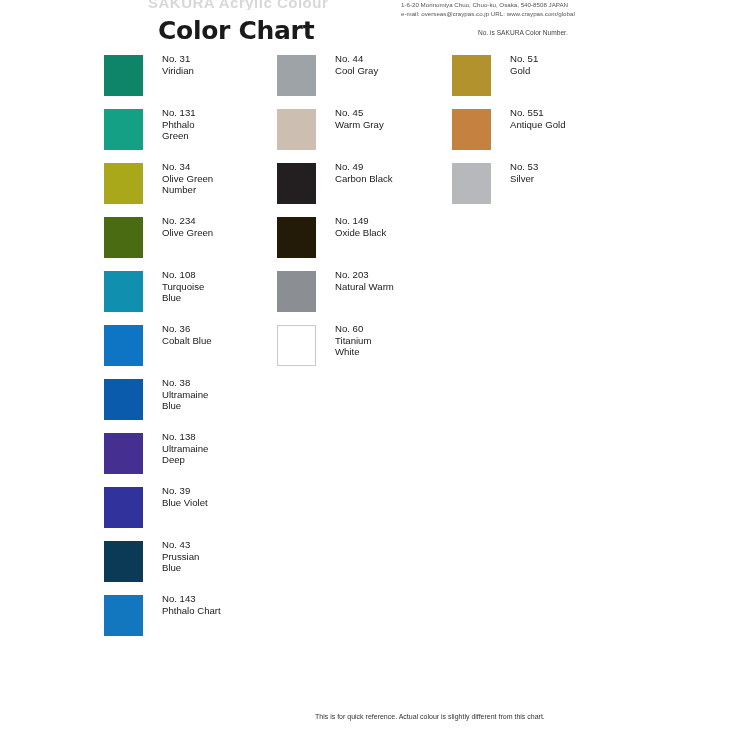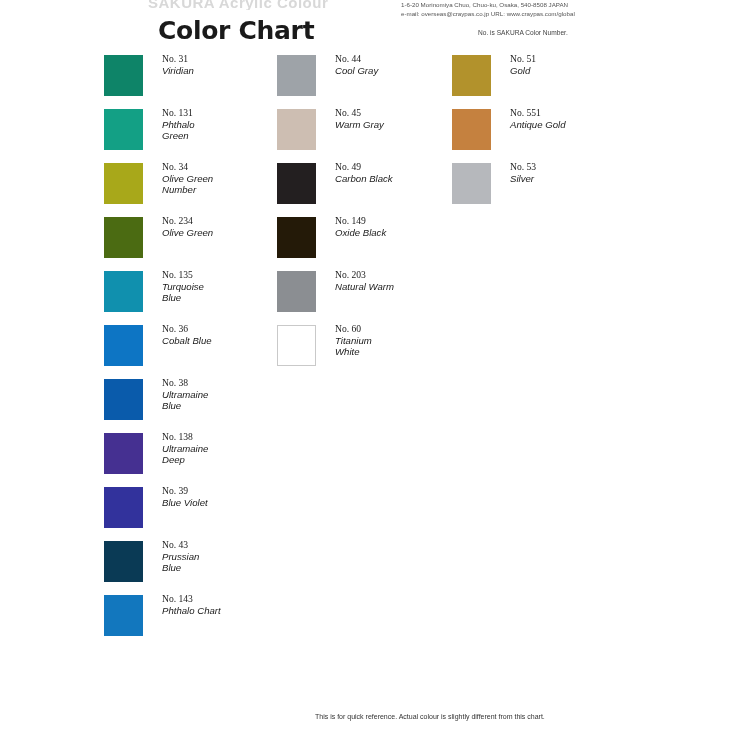--- a/index.html
+++ b/index.html
@@ -83,22 +83,22 @@
     border: 1px solid #c9c9c9;
   }
   .label {
     position: absolute;
     left: 58px; top: -2px;
     font-size: 9.6px;
     line-height: 11.7px;
     color: #1a1a1a;
     white-space: nowrap;
   }
-  .label .num { display: block; font-family: Liberation Serif, serif; }
-  .label .nm  { display: block; font-style: italic; }
+  .label .num { display: block; }
+  .label .nm  { display: block; }
 
   
   .footer {
     position: absolute;
     left: 315px; top: 713px;
     font-size: 7px;
     color: #333333;
     white-space: nowrap;
   }
 </style>
@@ -146,21 +146,21 @@
         <div class="entry">
           <div class="swatch" style="background: rgb(75, 107, 18);"></div>
           <div class="label">
             <span class="num">No. 234</span>
             <span class="nm">Olive Green</span>
           </div>
         </div>
         <div class="entry">
           <div class="swatch" style="background: rgb(16, 144, 174);"></div>
           <div class="label">
-            <span class="num">No. 135</span>
+            <span class="num">No. 108</span>
             <span class="nm">Turquoise</span>
             <span class="nm">Blue</span>
           </div>
         </div>
         <div class="entry">
           <div class="swatch" style="background: rgb(13, 117, 196);"></div>
           <div class="label">
             <span class="num">No. 36</span>
             <span class="nm">Cobalt Blue</span>
           </div>

